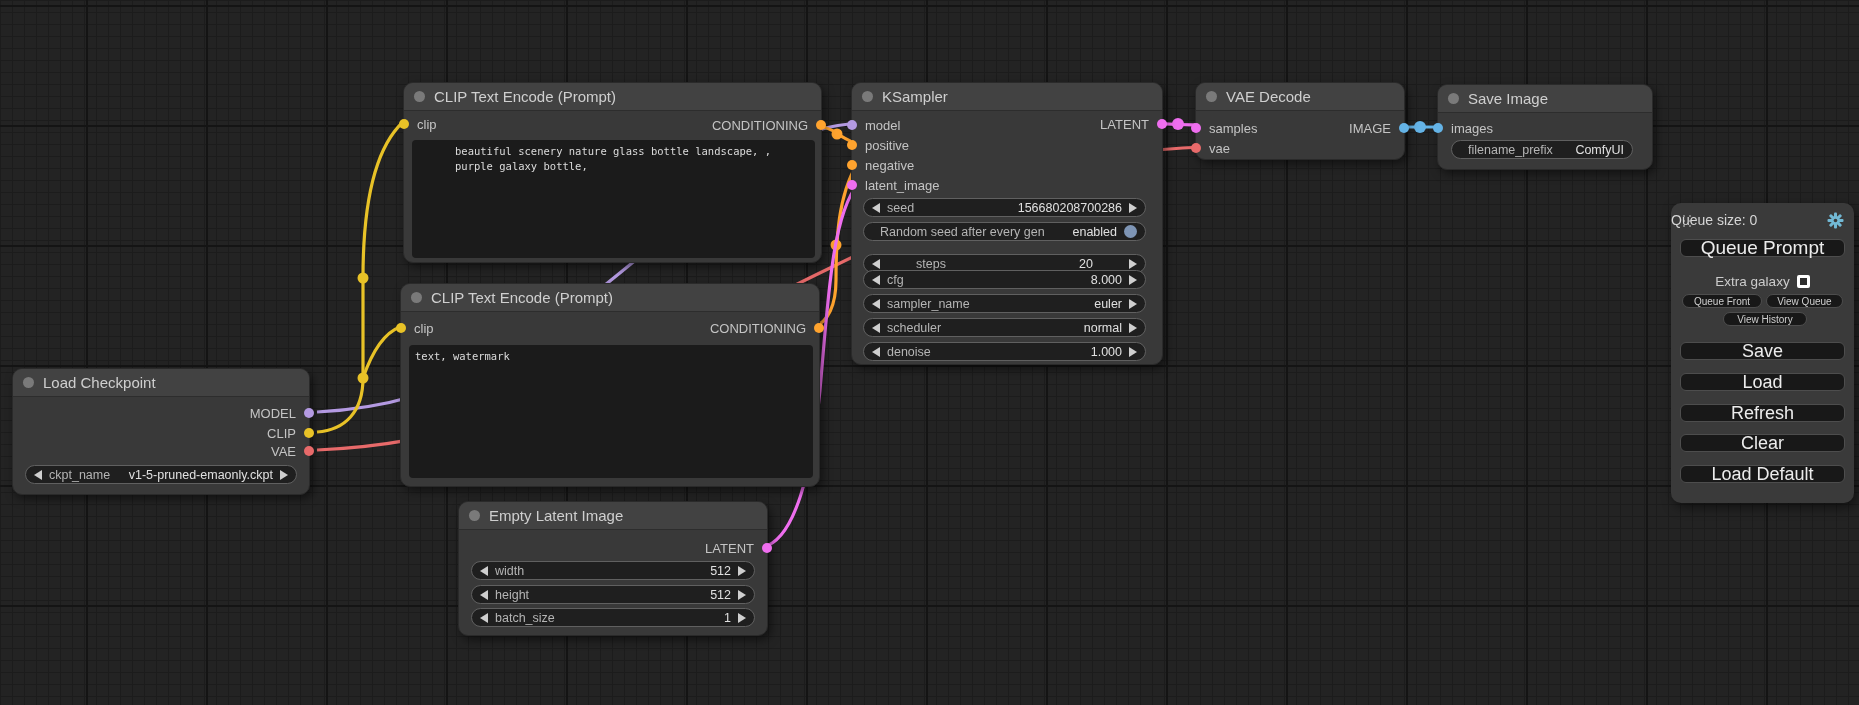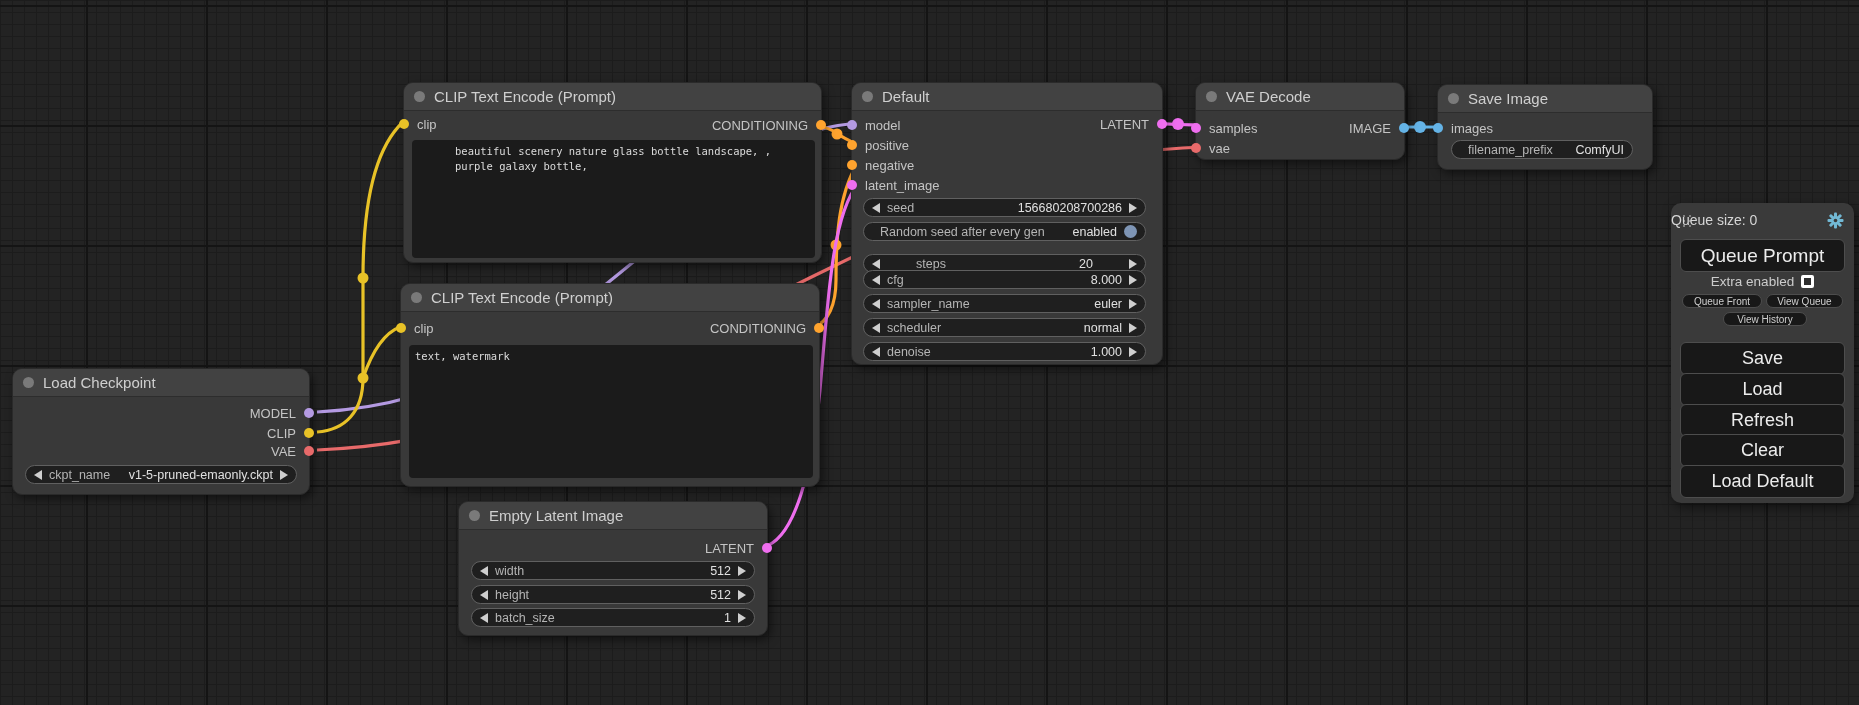--- a/index.html
+++ b/index.html
@@ -53,21 +53,21 @@
     font-family:"DejaVu Sans Mono", monospace; font-size:10.5px; line-height:1.45;
     color:#dcdcdc; padding:4px 6px; overflow:hidden; white-space:pre-wrap; word-break:break-word;
   }
 
   #queue-panel {
     position:absolute; left:1671px; top:203px; width:183px; height:300px; z-index:3;
     background:#3a3a3a; border-radius:10px; box-shadow:3px 4px 12px rgba(0,0,0,.55);
     color:#d8d8d8;
   }
   .qbtn {
-    position:absolute; left:9px; width:165px; height:33px;
+    position:absolute; left:9px; width:165px; height:18px;
     background:#181818; border:1px solid #4d4d4d; border-radius:6px;
     color:#ececec; font-size:18px; display:flex; align-items:center; justify-content:center;
     font-family:"Liberation Sans", sans-serif; cursor:pointer; white-space:nowrap;
   }
   .qbtn.small { height:14px; font-size:10px; border-radius:8px; color:#cfcfcf; width:auto; }
   .qheader { position:absolute; top:9px; left:0; width:100%; height:18px; font-size:14px; color:#d6d6d6; text-align:left; }
   .drag-handle { position:absolute; left:12px; top:12px; width:8px; height:12px; display:grid; grid-template-columns:2px 2px; grid-template-rows:2px 2px 2px; gap:3px 4px; }
   .drag-handle i { background:#9a9a9a; border-radius:50%; }
   .extra-row { position:absolute; top:71px; left:0; width:100%; display:flex; align-items:center; justify-content:center; gap:7px; font-size:13.5px; color:#cccccc; }
   .checkbox { width:13px; height:13px; border:3px solid #ffffff; background:#2e2e2e; border-radius:2px; }
@@ -184,21 +184,21 @@
       <span class="arr-l"></span>
       <span>batch_size</span>
       <span class="wval">1</span>
       <span class="arr-r"></span>
     </div>
   </div>
 
   <div class="node" style="left:851px; top:82px; width:312px; height:283px;">
     <div class="ntitle">
       <span class="tdot"></span>
-      <span>Default</span>
+      <span>KSampler</span>
     </div>
     <div class="port in" style="top:32px">
       <span class="pdot" style="background:#b49ae2"></span>
       <span class="plabel">model</span>
     </div>
     <div class="port in" style="top:52px">
       <span class="pdot" style="background:#ffa32e"></span>
       <span class="plabel">positive</span>
     </div>
     <div class="port in" style="top:72px">
@@ -308,21 +308,21 @@
         <rect x="0.5" y="7" width="16" height="3" rx="1"></rect>
         <rect x="7" y="0.5" width="3" height="16" rx="1" transform="rotate(45 8.5 8.5)"></rect>
         <rect x="7" y="0.5" width="3" height="16" rx="1" transform="rotate(-45 8.5 8.5)"></rect>
       </g>
       <circle cx="8.5" cy="8.5" r="1.8" fill="#3a3a3a"></circle>
     </svg>
 
     <div class="qbtn" style="top:36px; font-size:19px;">Queue Prompt</div>
 
     <div class="extra-row">
-      <span>Extra enabled</span>
+      <span>Extra galaxy</span>
       <span class="checkbox"></span>
     </div>
 
     <div class="qbtn small" style="left:11px; top:91px; width:80px;">Queue Front</div>
     <div class="qbtn small" style="left:95px; top:91px; width:77px;">View Queue</div>
     <div class="qbtn small" style="left:52px; top:109px; width:84px;">View History</div>
 
     <div class="qbtn" style="top:139px;">Save</div>
     <div class="qbtn" style="top:170px;">Load</div>
     <div class="qbtn" style="top:201px;">Refresh</div>

